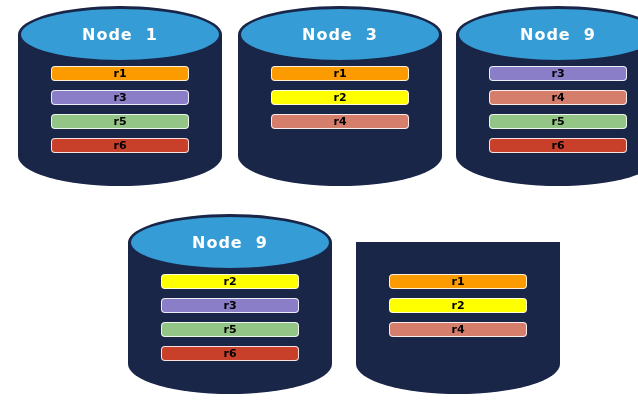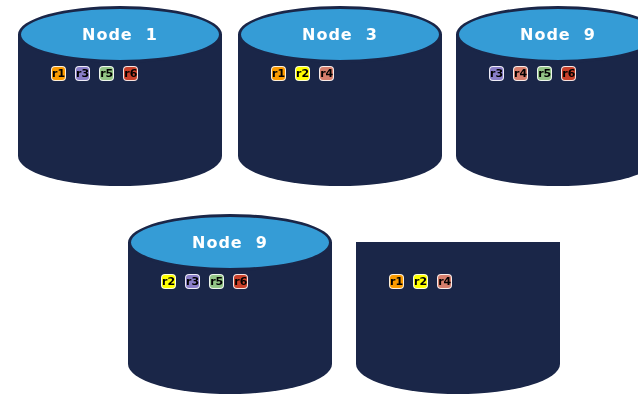--- a/index.html
+++ b/index.html
@@ -44,21 +44,21 @@
     color:var(--title-color);
     font-size:16px;
     font-weight:bold;
     letter-spacing:1px;
     white-space:pre;
   }
   .bars{
     position:absolute;
     left:33px;right:33px;top:60px;
     display:flex;
-    flex-direction:row;
+    flex-direction:column;
     gap:9px;
     z-index:3;
   }
   .bar{
     height:15px;
     border:1px solid rgba(255,255,255,0.85);
     border-radius:4px;
     background:#999;
     color:#000;
     font-size:11px;

